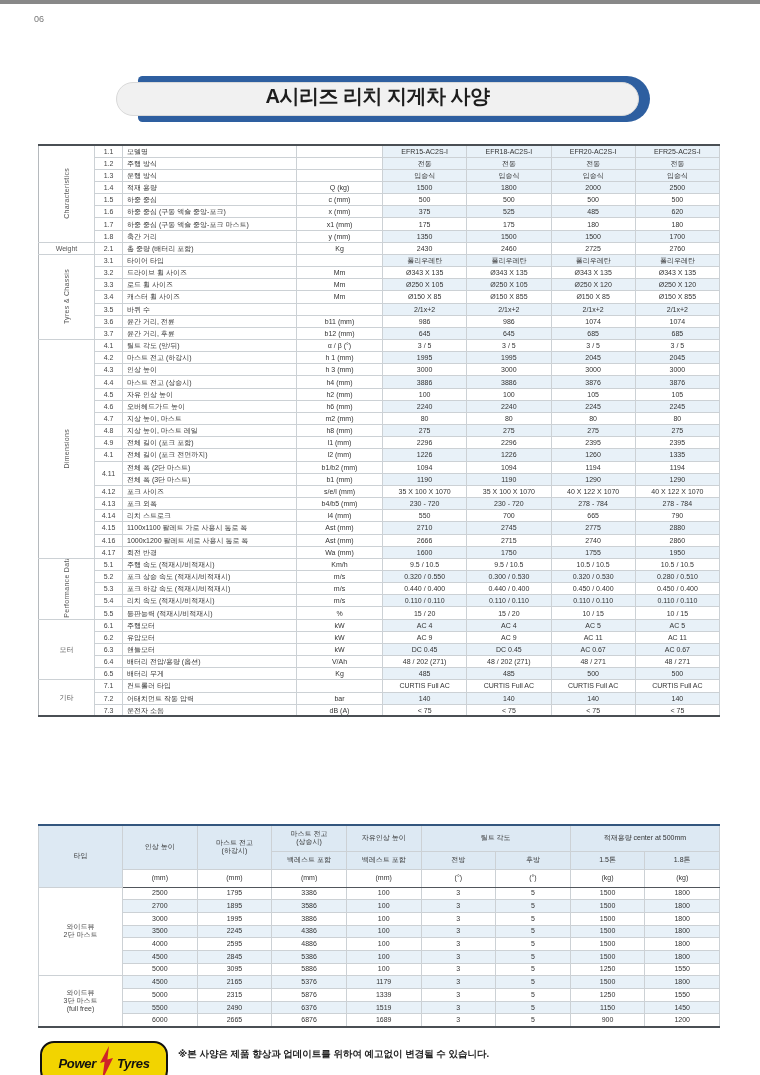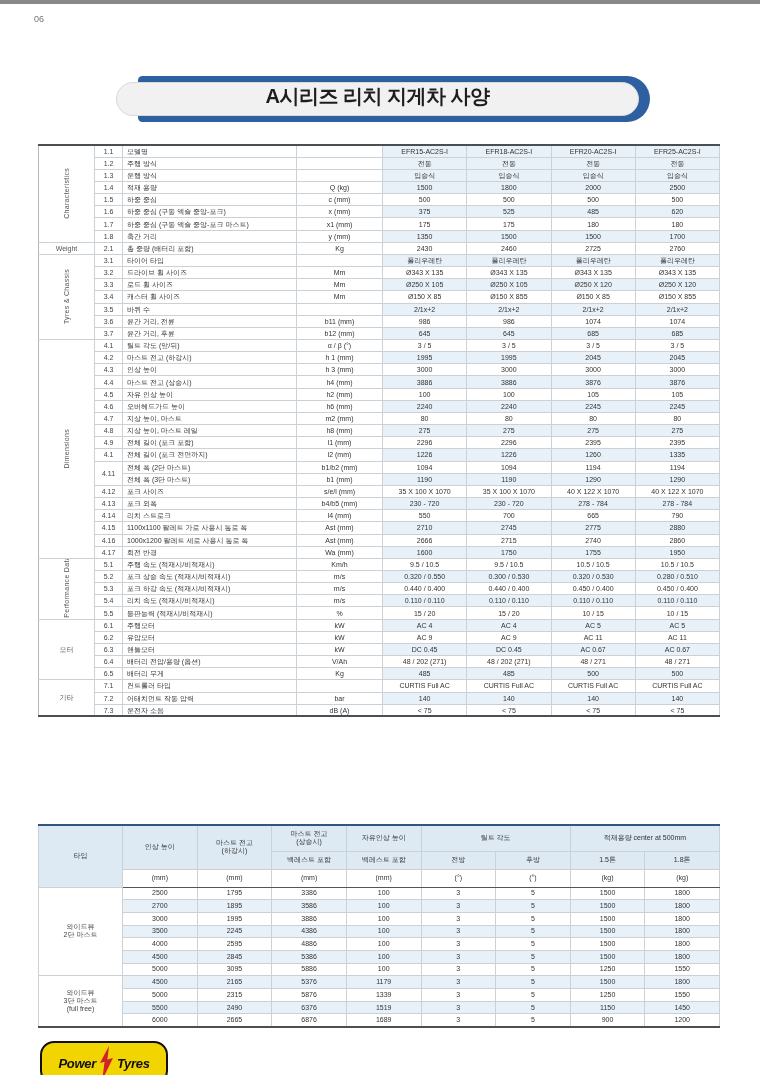--- a/index.html
+++ b/index.html
@@ -666,14 +666,15 @@
       </tbody>
   </table>
 
   <div class="logo">
     <span class="logo-text">Power</span>
     <svg class="bolt" width="13" height="34" viewBox="0 0 13 34">
       <path d="M9 0 L0 17 L4.6 15.8 L2.2 34 L13 12 L7.4 13.4 Z" fill="#cf2329"></path>
     </svg>
     <span class="logo-text">Tyres</span>
   </div>
+  <div class="note">※본 사양은 제품 향상과 업데이트를 위하여 예고없이 변경될 수 있습니다.</div>
 
 </div>
 
 </body></html>

